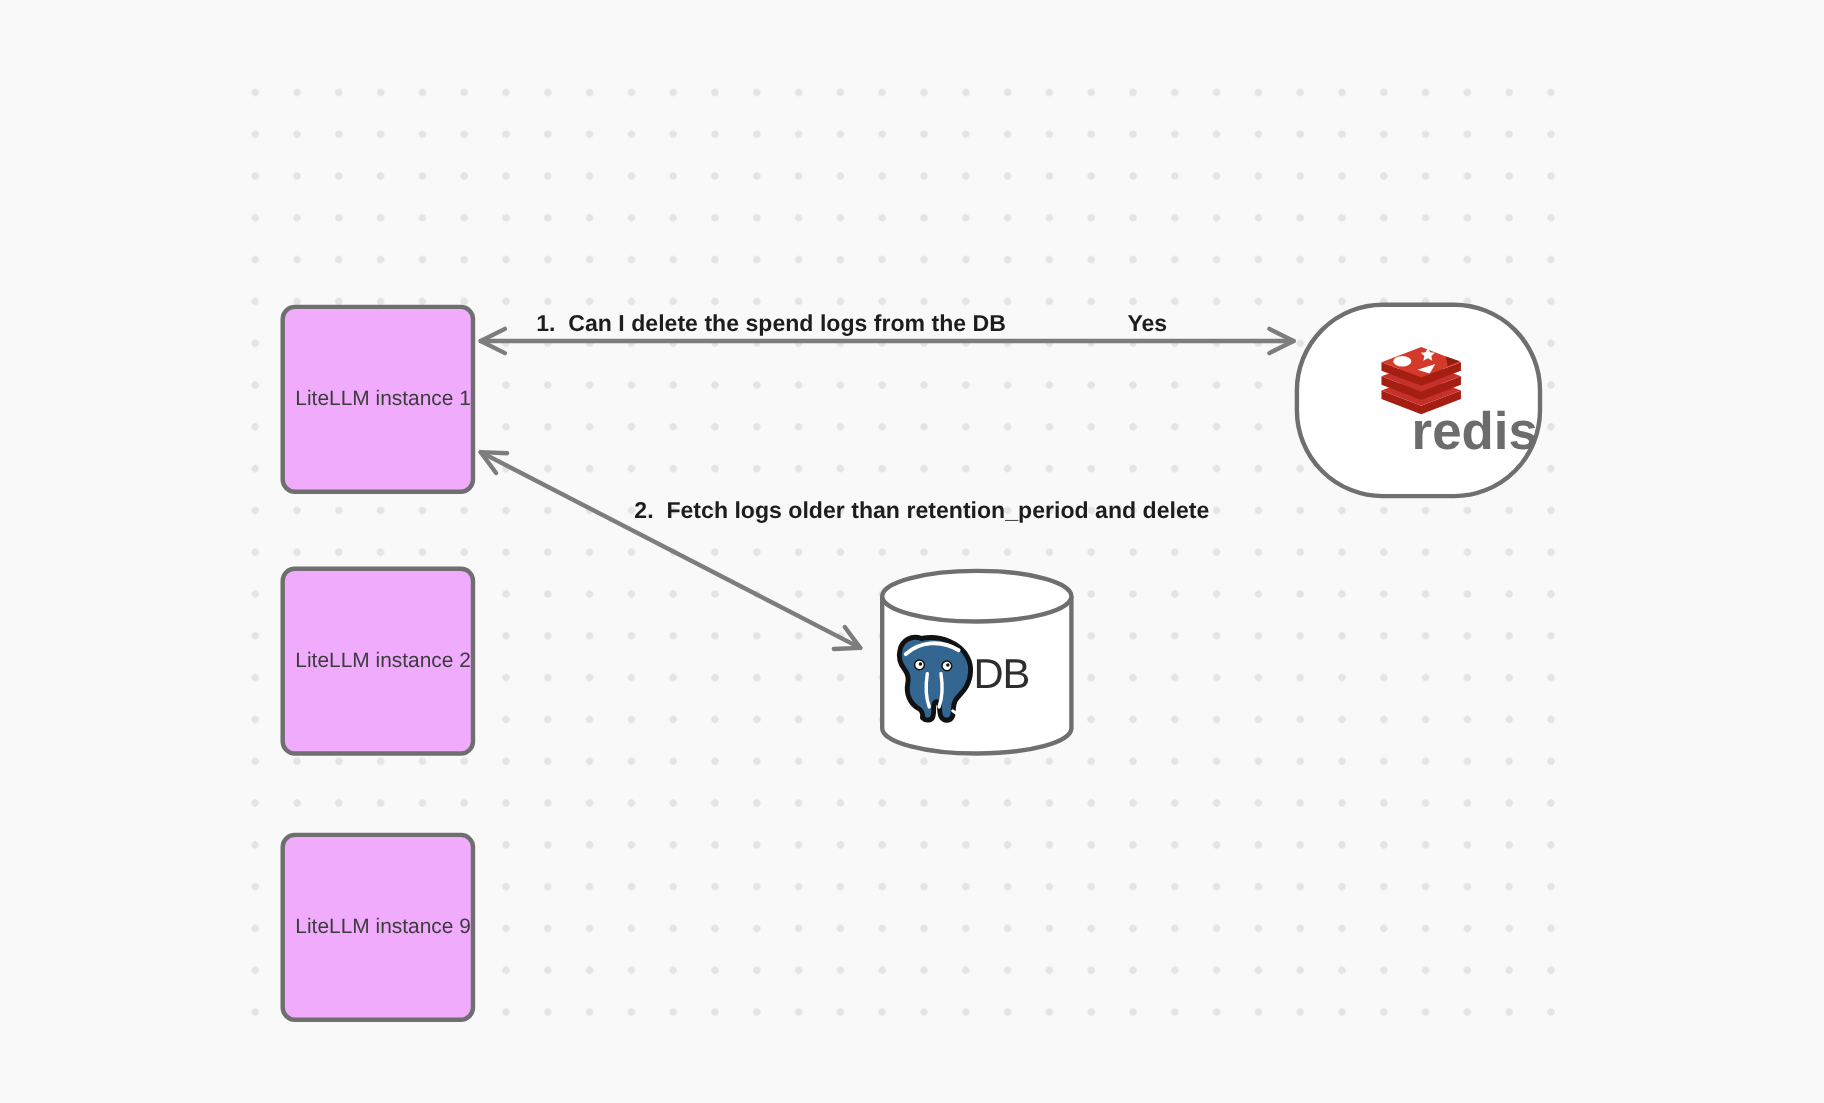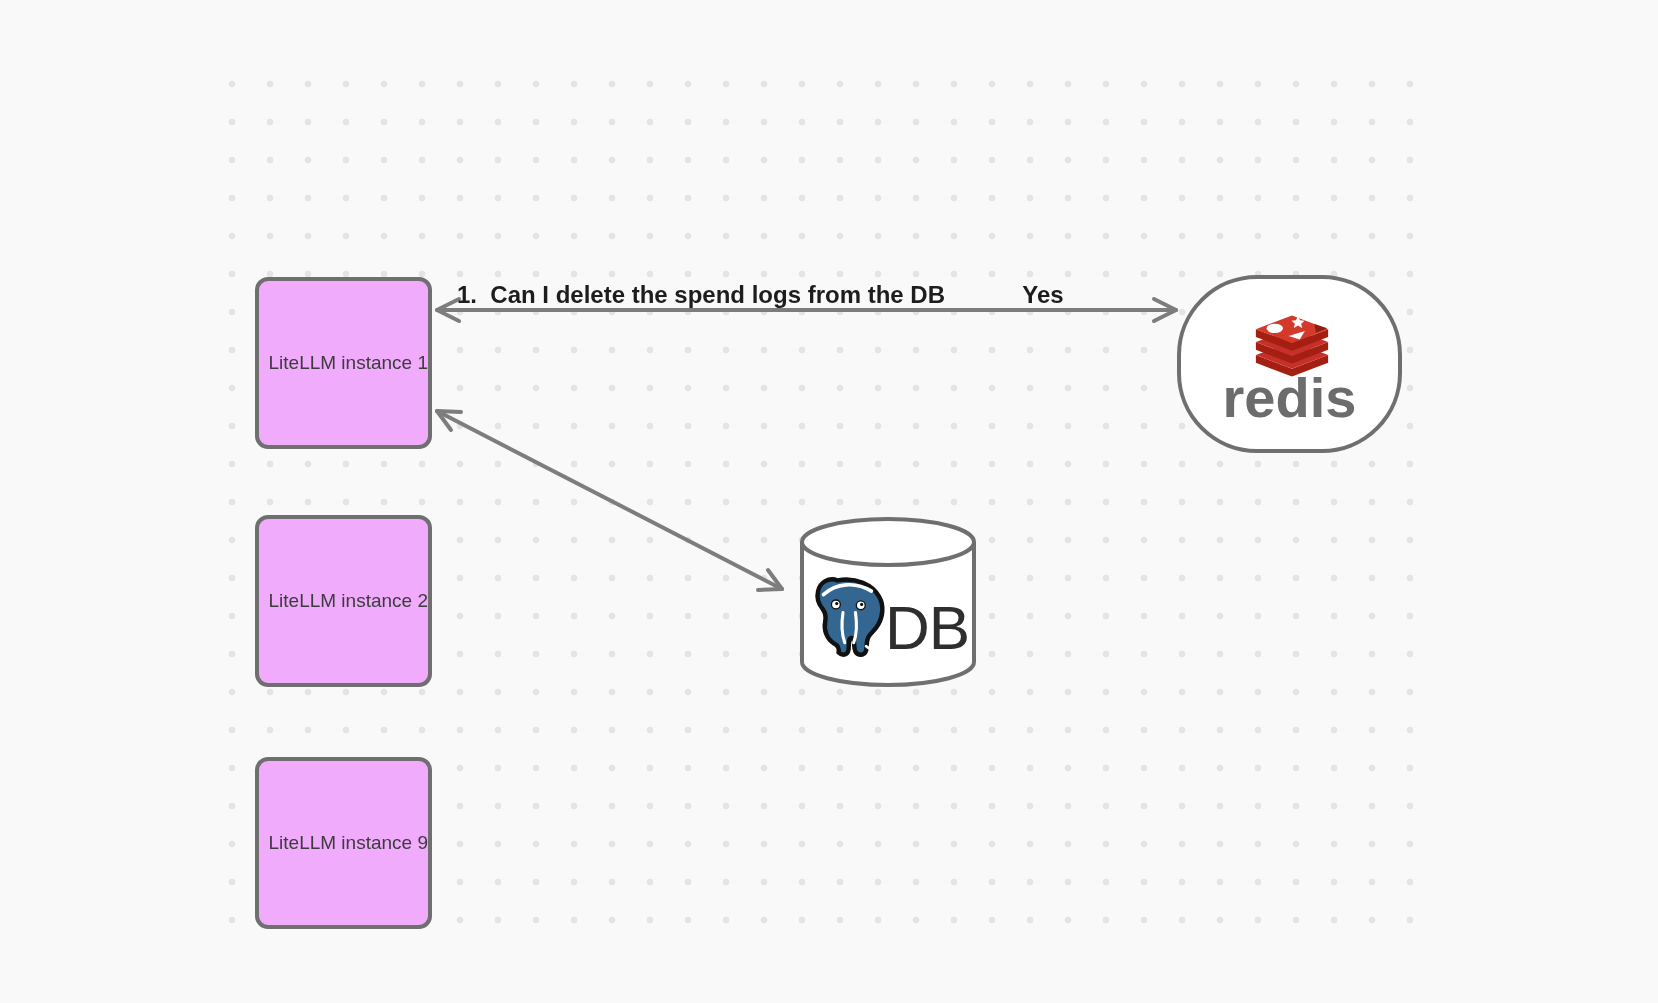--- a/index.html
+++ b/index.html
@@ -23,33 +23,33 @@
     display:flex;align-items:center;justify-content:flex-end;
   }
   .inst-label{font-size:19px;color:#3c3c3c;}
   .redis-node{
     position:absolute;left:1177px;top:275px;width:225px;height:178px;
     box-sizing:border-box;background:#ffffff;
     border:4px solid #6f6f6f;border-radius:80px;
   }
   .redis-cube{position:absolute;left:68px;top:36px;}
   .redis-word{
-    position:absolute;left:0;right:0;top:86px;text-align:center;
-    font-size:56px;font-weight:700;color:#6c6c6c;letter-spacing:0px;
+    position:absolute;left:0;right:0;top:86px;text-align:right;
+    font-size:48px;font-weight:700;color:#6c6c6c;letter-spacing:0px;
   }
   .db-node{position:absolute;left:799px;top:516px;width:178px;height:172px;}
   .db-cyl{position:absolute;left:0;top:0;}
   .pg-logo{position:absolute;left:12px;top:58px;}
   .db-text{
     position:absolute;left:86px;top:76px;
-    font-size:62px;color:#2e2e2e;letter-spacing:-1px;
+    font-size:38px;color:#2e2e2e;letter-spacing:-1px;
   }
   .edge-label{
     position:absolute;transform:translateX(-50%);
-    white-space:pre;font-weight:700;font-size:24px;color:#1d1d1d;
+    white-space:pre;font-weight:700;font-size:21px;color:#1d1d1d;
     line-height:26px;
   }
   .lbl1{left:701px;top:282px;}
   .lbl-yes{left:1043px;top:282px;text-align:right;}
   .lbl2{left:838px;top:452px;}
 </style>
 </head>
 <body>
 
 <div class="canvas">
@@ -121,14 +121,15 @@
       <circle cx="57" cy="33" r="1.8" fill="#111111"></circle>
       <path d="M62,80 C66,84 72,83 74,78" fill="none" stroke="#ffffff" stroke-width="3" stroke-linecap="round"></path>
     </svg>
     <span class="db-text">DB</span>
   </div>
 
   <div class="edge-label lbl1">1.  Can I delete the spend logs from the DB</div>
 
   <div class="edge-label lbl-yes">Yes</div>
 
+  <div class="edge-label lbl2">2.  Fetch logs older than retention_period and delete</div>
 
 </div>
 
 </body></html>

